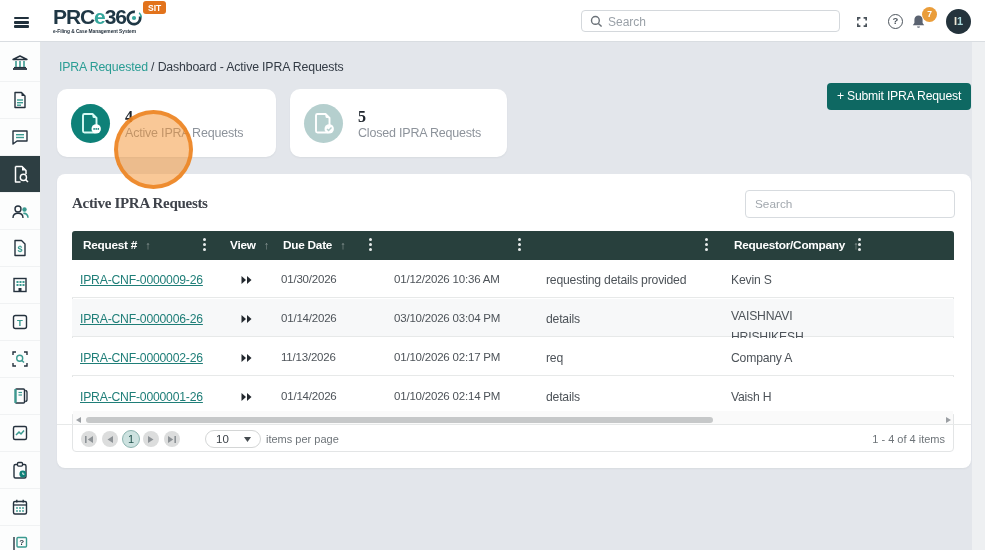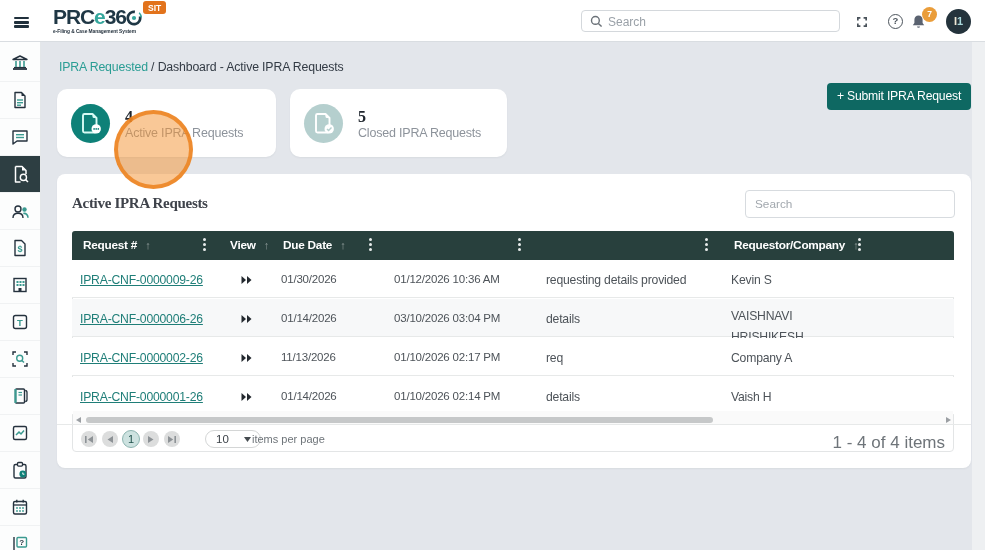--- a/index.html
+++ b/index.html
@@ -71,22 +71,22 @@
   #hscroll { left:73px; top:411px; width:880px; height:13px; background:#fafafa; }
   #hthumb { left:86px; top:417px; width:627px; height:6px; background:#c6c8c9; border-radius:3px; }
 
   
   #pagerline { left:57px; top:424px; width:914px; height:1px; background:#e7e9e9; }
   .pbtn { top:431px; width:16px; height:16px; border-radius:50%; background:#dcdddd; display:flex; align-items:center; justify-content:center; }
   #pcur { left:122px; top:430px; width:18px; height:18px; border-radius:50%; background:#cde2e0; border:1px solid #8db5b1; color:#1d4f4a; font-size:11px; text-align:center; line-height:16px; }
   #psize { left:205px; top:430px; width:56px; height:18px; border:1px solid #d4d6d6; border-radius:9px; background:#fff; font-size:11.5px; color:#3c4248; }
   #psize .v { position:absolute; left:10px; top:2px; }
   
-  #ipp { left:252px; top:433px; font-size:11px; color:#6e7479; }
-  #pinfo { left:0; top:433px; width:945px; text-align:right; font-size:17px; color:#6e7479; }
+  #ipp { left:266px; top:433px; font-size:11px; color:#6e7479; }
+  #pinfo { left:0; top:433px; width:945px; text-align:right; font-size:11px; color:#6e7479; }
 
   
   #clickcircle { left:114px; top:110px; width:79px; height:79px; border-radius:50%; background:rgba(243,150,55,0.52); border:4.5px solid rgba(236,130,30,0.85); z-index:30; }
 </style>
 </head>
 <body>
 
 <div class="abs" id="topbar"></div>
 <div class="abs" id="burger">
     <div></div>

